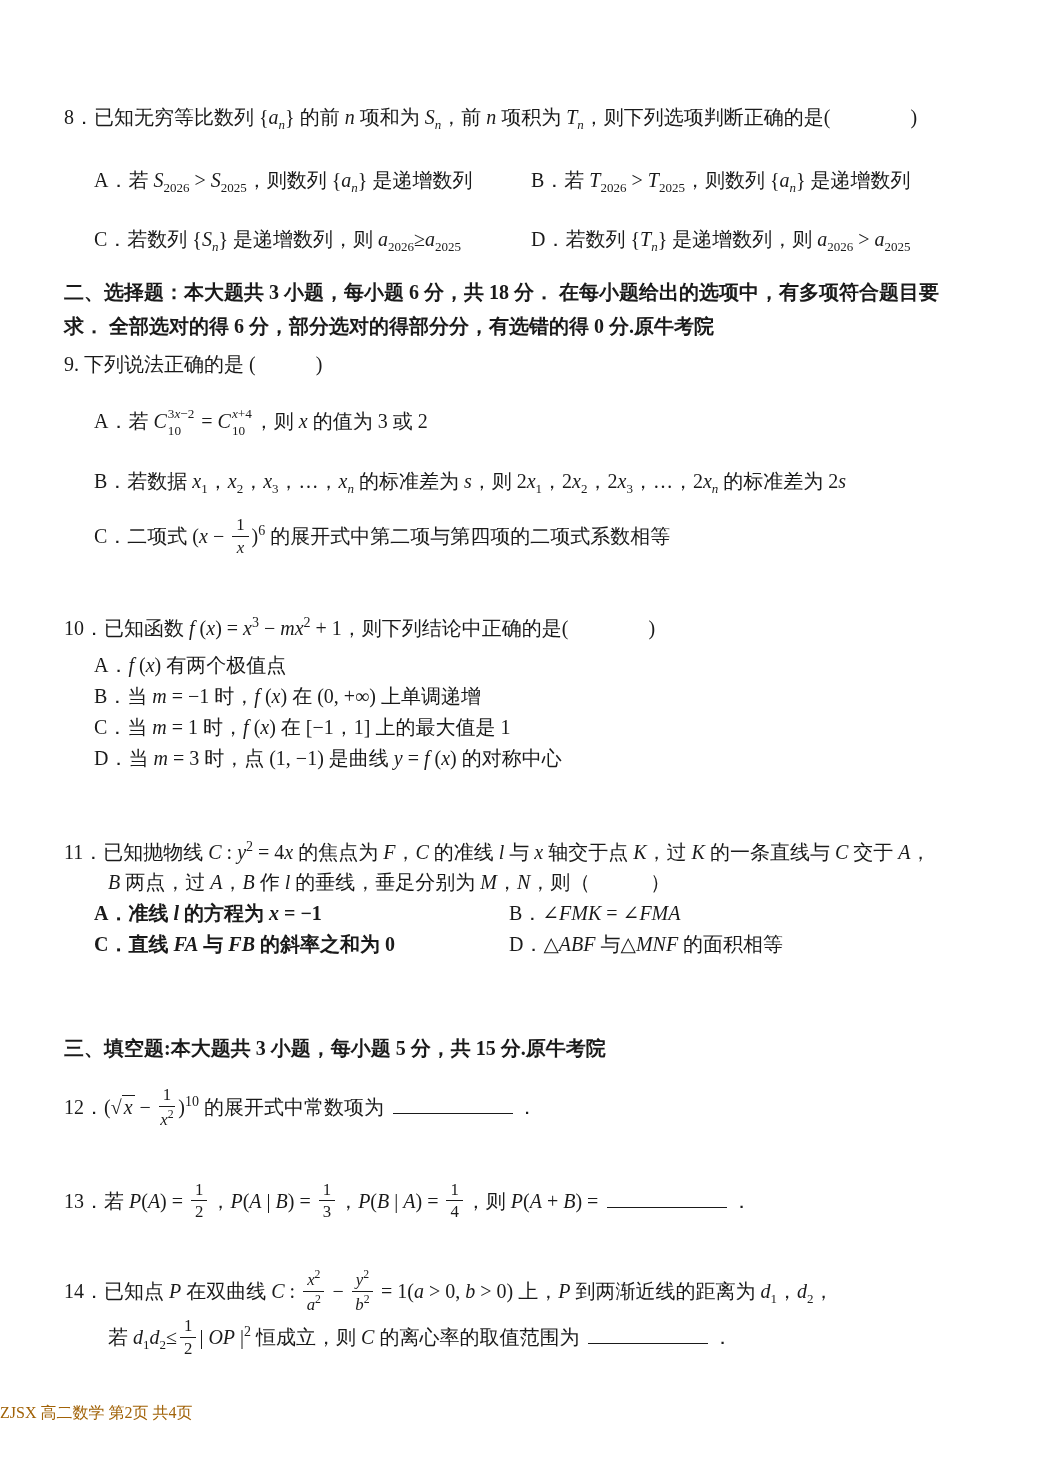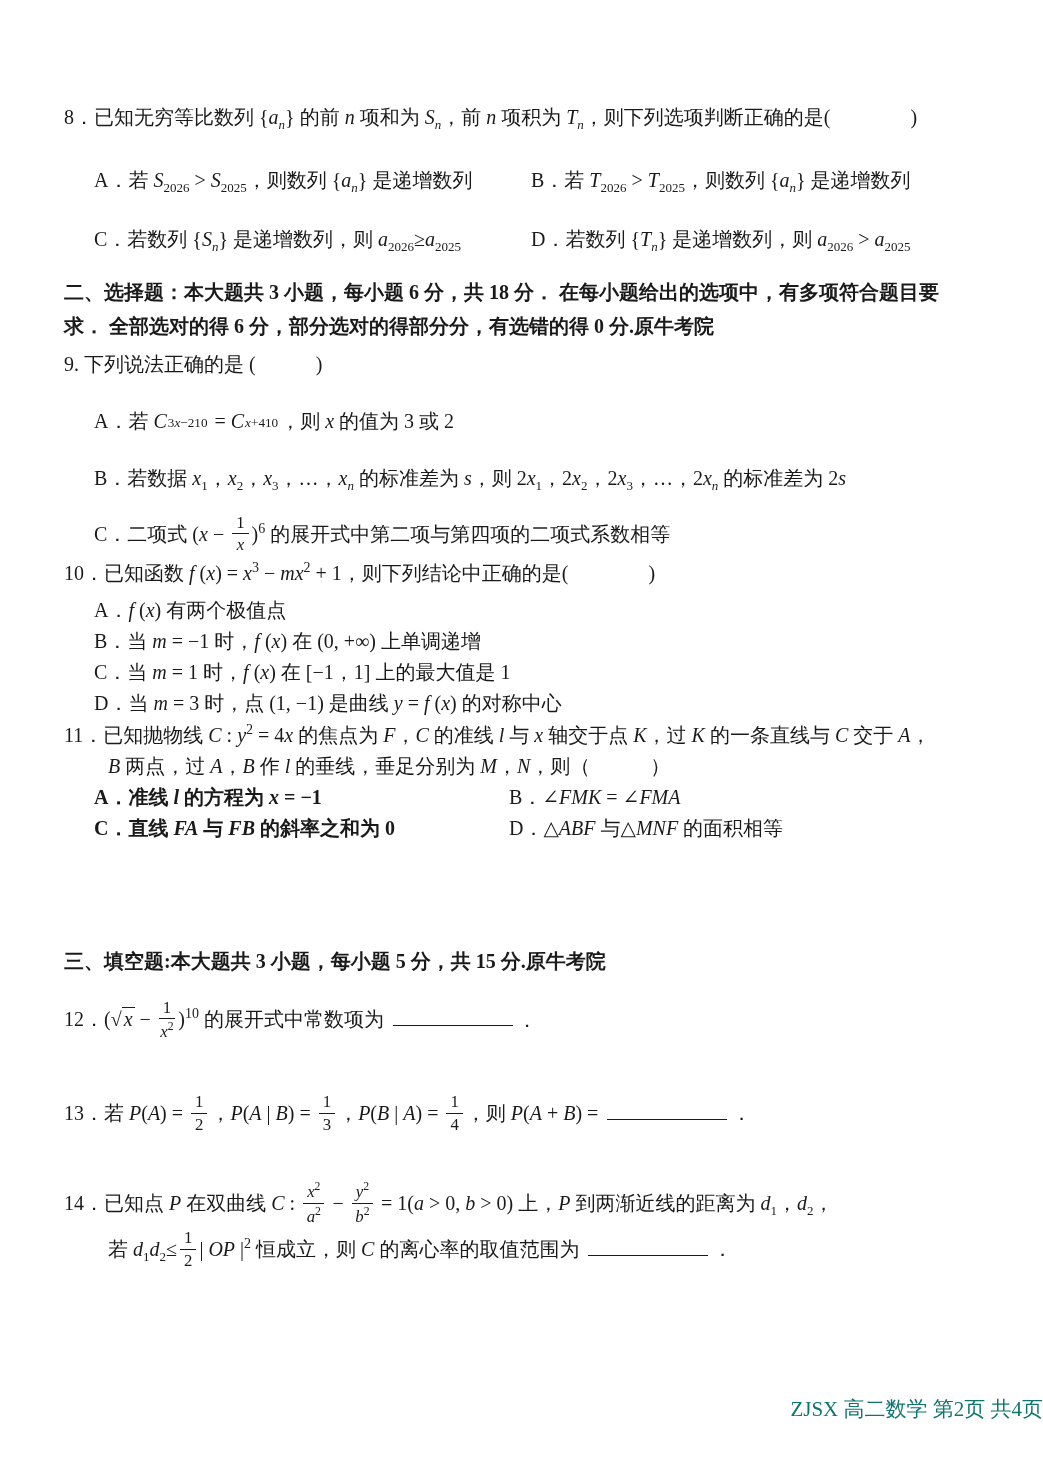--- a/index.html
+++ b/index.html
@@ -28,52 +28,52 @@
 
   
   .mt-6  { margin-top:6px; }
   .mt-14 { margin-top:2px; }
   .mt-18 { margin-top:18px; }
   .mt-22 { margin-top:22px; }
   .mt-26 { margin-top:26px; }
   .mt-30 { margin-top:30px;align-items:flex-end; }
   .mt-46 { margin-top:46px; }
   .mt-50 { margin-top:50px; }
-  .mt-52 { }
-  .mt-62 { }
-  .mt-66 { margin-top:100px; }
+  .mt-52 { margin-top:52px; }
+  .mt-62 { margin-top:62px; }
+  .mt-66 { margin-top:71px; }
 
   
   i { font-style:italic; }
   sub { font-size:0.65em; }
   sup { font-size:0.7em; }
   .frac {
     display:inline-flex; flex-direction:column; align-items:center;
     vertical-align:middle; line-height:1.18; font-size:0.84em;
     margin:0 3px; transform:translateY(-2px); text-align:center;
   }
   .fn { border-bottom:1.3px solid #1a1a1a; padding:0 4px 1px; }
   .fd { padding-top:1px; }
   .ss {
-    display:inline-flex; flex-direction:row; align-items:flex-start;
+    display:inline-flex; flex-direction:column; align-items:flex-start;
     vertical-align:middle; font-size:0.66em; line-height:1.25;
     margin:0 2px 0 1px; transform:translateY(-1px);
   }
   .sqrt { white-space:nowrap; }
   .sqrt .rad { border-top:1.3px solid #1a1a1a; padding:0 2px; }
 
   .blank {
     display:inline-block; width:120px; height:1em;
     border-bottom:1.6px solid #1a1a1a;
     vertical-align:baseline; margin:0 4px;
   }
 
   .footer {
     position:absolute; left:0; bottom:48px; width:100%;
-    text-align:right; font-size:21px; color:#0f766e;
+    text-align:left; font-size:16px; color:#a16207;
   }
 </style>
 </head>
 <body>
 
 <div class="page">
 
   <section>
     <div class="line stem">8．已知无穷等比数列 {<i>a<sub>n</sub></i>} 的前 <i>n</i> 项和为 <i>S<sub>n</sub></i>，前 <i>n</i> 项积为 <i>T<sub>n</sub></i>，则下列选项判断正确的是(　　　　)</div>
     <div class="opt-row mt-30">

